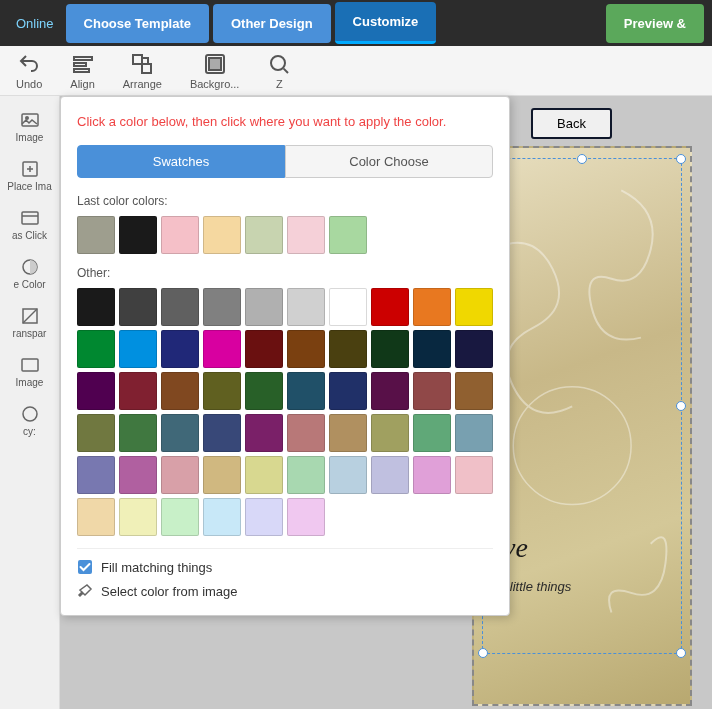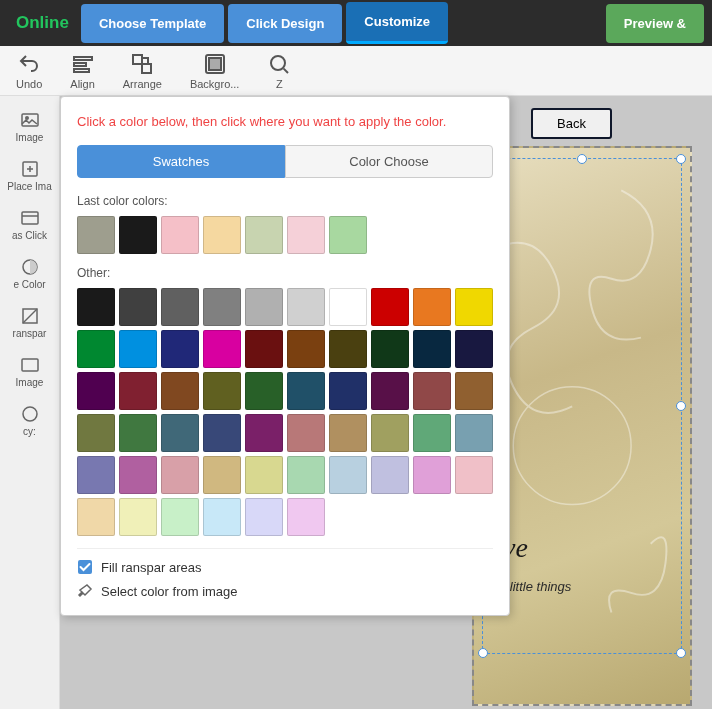--- a/index.html
+++ b/index.html
@@ -8,23 +8,23 @@
     
     .top-nav {
       display: flex;
       align-items: center;
       height: 46px;
       background: #2c2c2c;
       padding: 0 8px;
       gap: 4px;
     }
     .nav-brand {
-      color: #22c55e;
-      font-size: 17px;
-      font-weight: bold;
+      color: #7dd3fc;
+      font-size: 13px;
+      font-weight: normal;
       padding: 0 8px;
     }
     .nav-btn {
       padding: 12px 18px;
       border-radius: 4px;
       border: none;
       font-size: 13px;
       cursor: pointer;
       font-weight: bold;
     }
@@ -211,21 +211,21 @@
       cursor: pointer;
       font-size: 13px;
     }
   </style>
 </head>
 <body>
 
 <div class="top-nav">
   <span class="nav-brand">Online</span>
   <button class="nav-btn nav-btn-blue">Choose Template</button>
-  <button class="nav-btn nav-btn-blue">Click Design</button>
+  <button class="nav-btn nav-btn-blue">Other Design</button>
   <button class="nav-btn nav-btn-active">Customize</button>
   <button class="nav-btn nav-btn-preview">Preview &amp;</button>
 </div>
 
 <div class="secondary-toolbar">
   <button class="toolbar-btn">
     <svg class="toolbar-icon" viewBox="0 0 24 24" fill="none" stroke="#555" stroke-width="2">
       <path d="M9 14L4 9l5-5"></path>
       <path d="M4 9h11a5 5 0 0 1 0 10h-1"></path>
     </svg>
@@ -394,21 +394,21 @@
         <div class="color-swatch" style="background-color: rgb(216, 216, 248);"></div>
         <div class="color-swatch" style="background-color: rgb(240, 200, 240);"></div>
       </div>
 
     <div class="popup-footer">
       <div class="footer-item">
         <svg class="checkbox-icon" viewBox="0 0 16 16">
           <rect x="1" y="1" width="14" height="14" rx="2" fill="#4a90d9"></rect>
           <path d="M3.5 8l3 3 6-6" stroke="white" stroke-width="2" fill="none" stroke-linecap="round"></path>
         </svg>
-        <span>Fill ranspar areas</span>
+        <span>Fill matching things</span>
       </div>
       <div class="footer-item">
         <svg class="eyedropper-icon" viewBox="0 0 16 16" fill="none" stroke="#666" stroke-width="1.5">
           <path d="M10 2l4 4-6 6-2-2-3 3-1-1 3-3-2-2z"></path>
         </svg>
         <span>Select color from image</span>
       </div>
     </div>
   </div>
 

